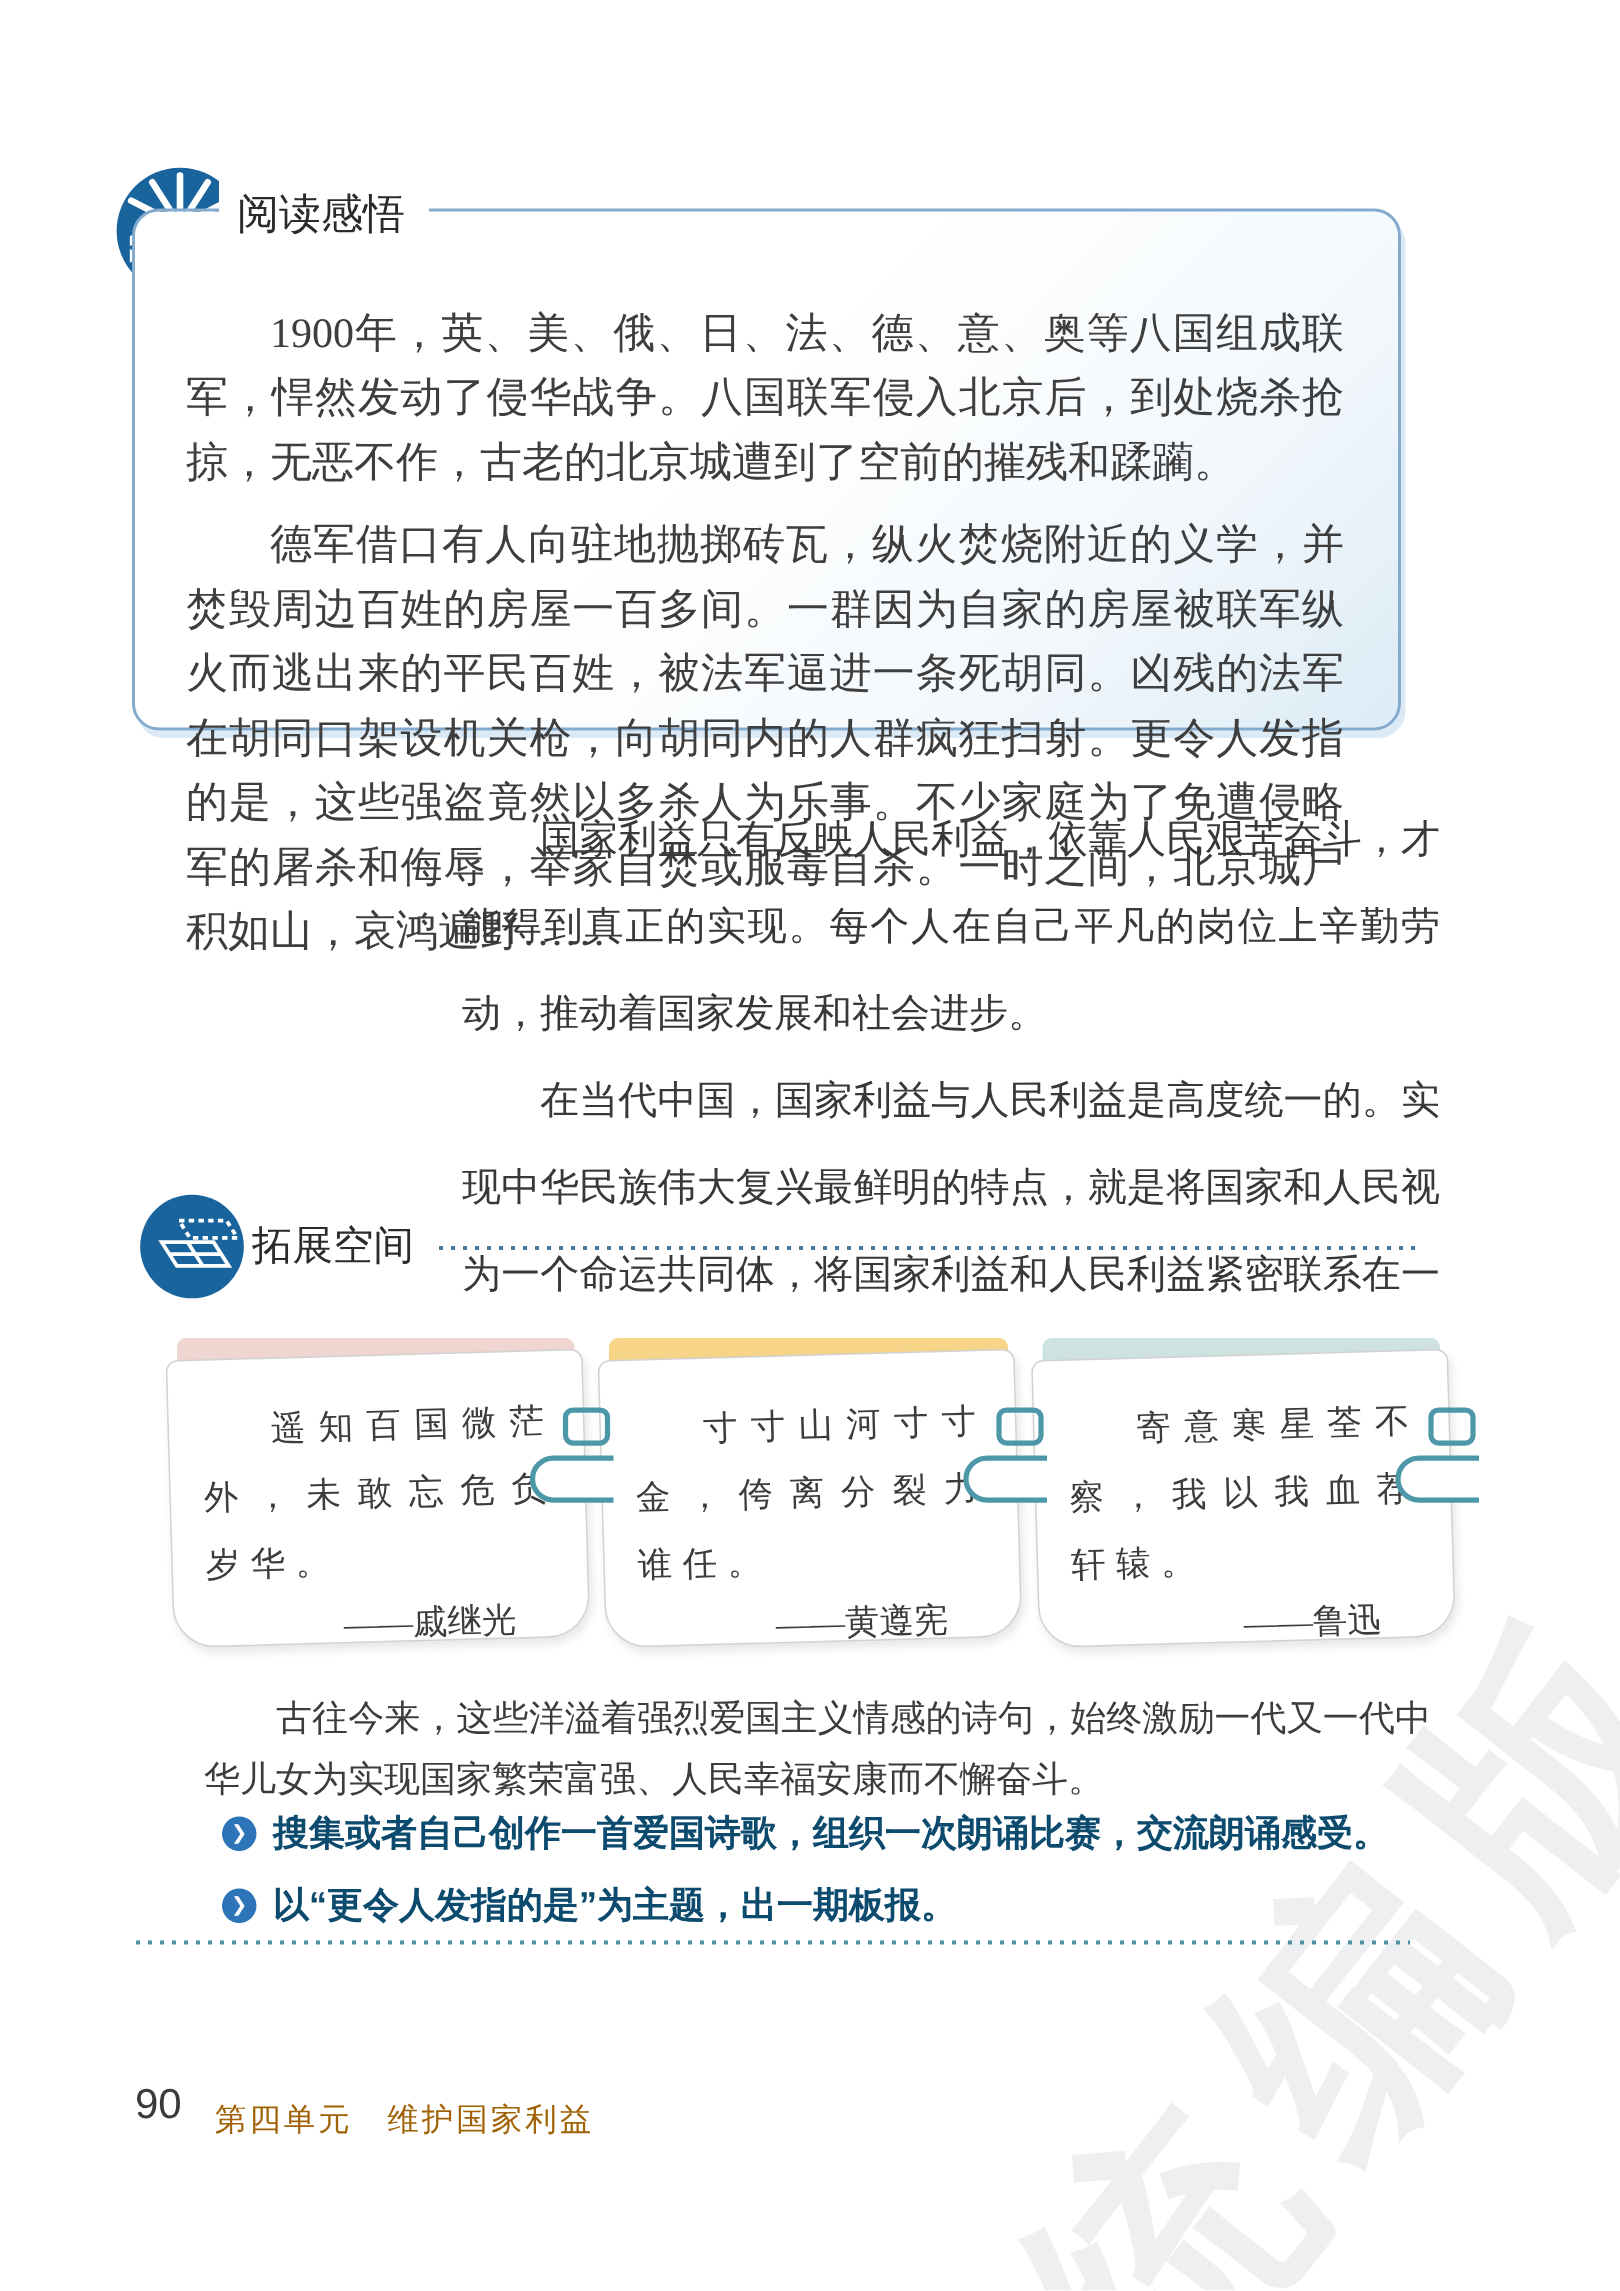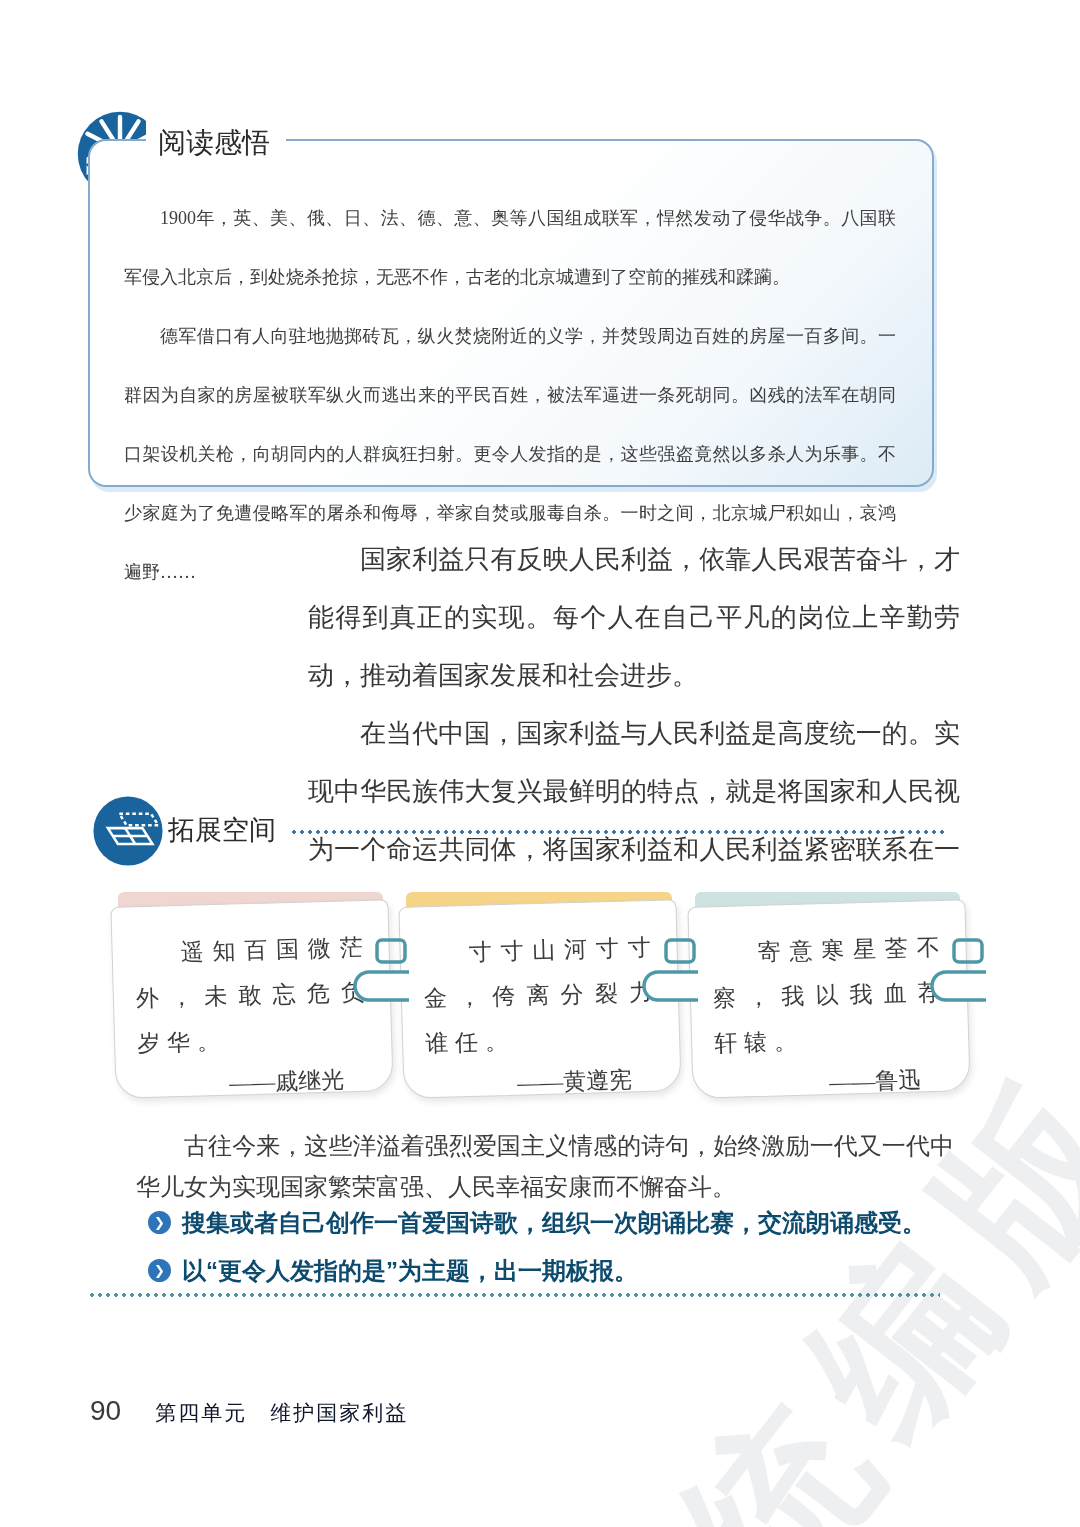--- a/index.html
+++ b/index.html
@@ -41,22 +41,23 @@
     background-image:radial-gradient(circle, #4d93a3 1.6px, transparent 1.7px); }
   
   .reading-box {
     position:absolute; left:88px; top:139px; width:846px; height:348px;
     border:2px solid #84abce; border-radius:18px;
     background:linear-gradient(135deg, #ffffff 45%, #f3f8fc 75%, #dcebf5 100%);
     box-shadow:3px 5px 0 0 rgba(176,208,233,0.45);
     padding:48px 36px 0 34px;
   }
   .reading-box p {
-    font-size:18px; line-height:59px; text-align:justify; text-indent:2em;
+    font-size:28px; line-height:43px; text-align:justify; text-indent:2em;
     color:#3e3e3e;
+    margin-top:12px;
   }
   
   .body-text { position:absolute; left:308px; top:531px; width:652px; }
   .body-text p {
     font-size:26px; line-height:58px; text-align:justify; text-indent:2em;
     color:#383838;
   }
   
   .cards-row { position:absolute; left:113px; top:892px; width:852px; display:flex; gap:13px; }
   .card { position:relative; width:278px; height:210px; }
@@ -93,23 +94,23 @@
     flex:0 0 auto; width:23px; height:23px; margin-top:5px;
     background:#2d74b8; border-radius:50%;
     color:#ffffff; font-family:"DejaVu Sans",sans-serif; font-size:13px; font-weight:bold;
     display:flex; align-items:center; justify-content:center; line-height:1;
   }
   .task-text {
     font-family:"Liberation Sans","DejaVu Sans",sans-serif; font-weight:bold;
     font-size:24px; line-height:33px; color:#0c4a6e;
   }
   
-  .footer { position:absolute; left:90px; top:1378px; display:flex; align-items:flex-end; gap:34px; }
+  .footer { position:absolute; left:90px; top:1378px; display:flex; align-items:center; gap:22px; }
   .page-number { font-size:28px; color:#3a3a3a; font-family:"Liberation Sans","DejaVu Sans",sans-serif; }
-  .footer-unit { font-size:21px; color:#0f172a; letter-spacing:2px;margin-top:21px; }
+  .footer-unit { font-size:21px; color:#a16207; letter-spacing:2px;margin-top:21px; }
 </style>
 </head>
 <body>
 
 <div class="page">
 
   <div class="watermark">统编版</div>
 
   <div class="layer">
 

